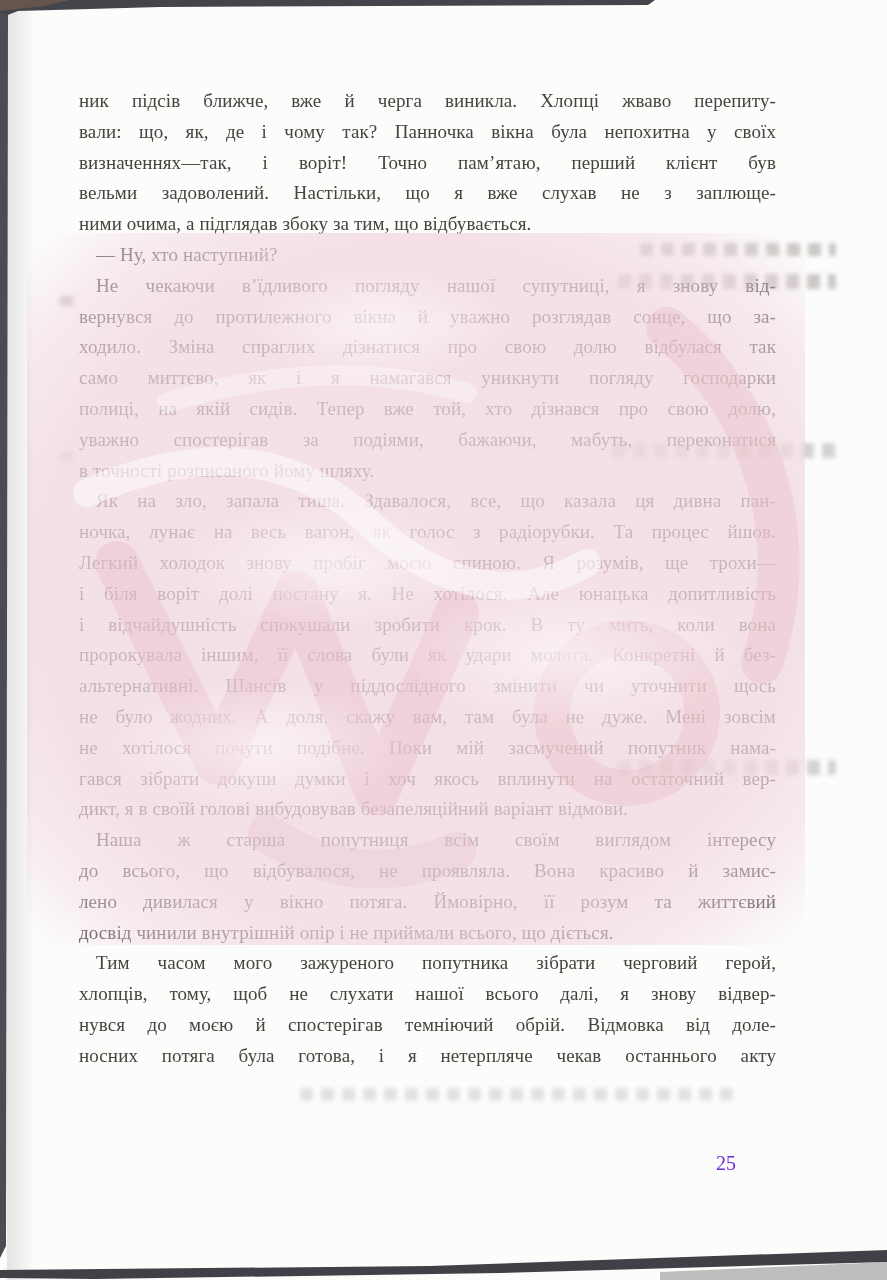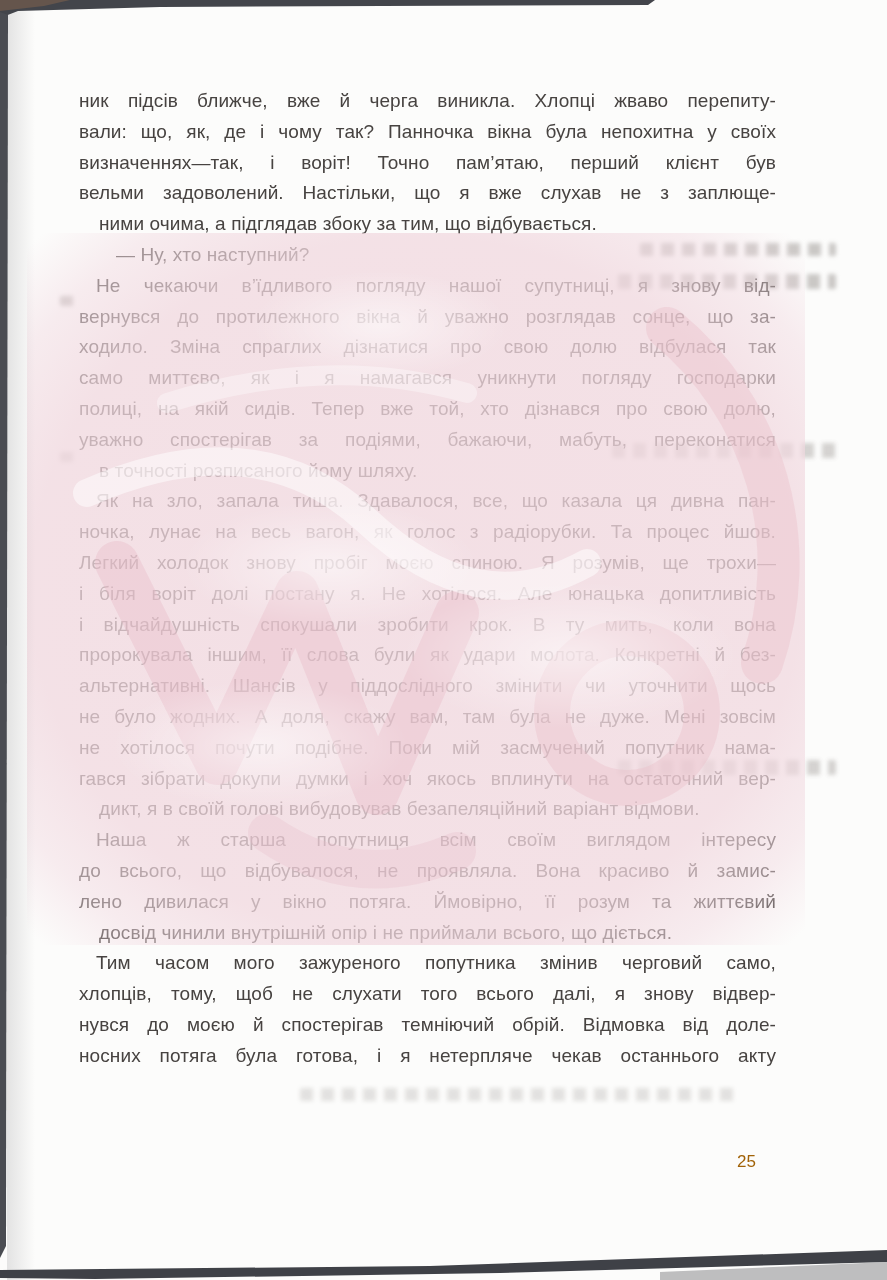--- a/index.html
+++ b/index.html
@@ -1,47 +1,47 @@
 <!DOCTYPE html>
 <html><head>
 <meta charset="utf-8">
 <style>
   html,body{margin:0;padding:0;}
   #page{
     position:relative;
     width:887px;height:1280px;
     background:#fcfcfb;
     overflow:hidden;
-    font-family:Liberation Sans, sans-serif;
+    font-family:Liberation Serif, serif;
   }
   
   #text-block{
     position:absolute;
     left:79px;top:86px;width:697px;
     font-size:19px;
     color:#474341;
     letter-spacing:.1px;
   }
   .line{
     height:30.8px;
     line-height:30.8px;
     text-align:justify;
     text-align-last:justify;
     white-space:nowrap;
   }
-  .line.last{text-align-last:left;margin-left:20px;}
+  .line.last{text-align-last:left;}
   .line.indent{text-indent:17px;}
   
   #page-number{
     position:absolute;
     left:716px;top:1152px;
     width:40px;
-    font-size:17px;
-    color:#a16207;
-    text-align:right;
+    font-size:20px;
+    color:#6d28d9;
+    text-align:left;
   }
   
   #watermark{
     position:absolute;
     left:27px;top:233px;width:778px;height:712px;
     background:radial-gradient(ellipse at center,
       rgba(241,216,223,.8) 0%,
       rgba(241,216,223,.75) 70%,
       rgba(242,219,226,.5) 85%,
       rgba(243,222,228,0) 98%);
@@ -118,22 +118,22 @@
       <div class="line">пророкувала іншим, її слова були як удари молота. Конкретні й без-</div>
       <div class="line">альтернативні. Шансів у піддослідного змінити чи уточнити щось</div>
       <div class="line">не було жодних. А доля, скажу вам, там була не дуже. Мені зовсім</div>
       <div class="line">не хотілося почути подібне. Поки мій засмучений попутник нама-</div>
       <div class="line">гався зібрати докупи думки і хоч якось вплинути на остаточний вер-</div>
       <div class="line last">дикт, я в своїй голові вибудовував безапеляційний варіант відмови.</div>
       <div class="line indent">Наша ж старша попутниця всім своїм виглядом інтересу</div>
       <div class="line">до всього, що відбувалося, не проявляла. Вона красиво й замис-</div>
       <div class="line">лено дивилася у вікно потяга. Ймовірно, її розум та життєвий</div>
       <div class="line last">досвід чинили внутрішній опір і не приймали всього, що діється.</div>
-      <div class="line indent">Тим часом мого зажуреного попутника змінив черговий само,</div>
-      <div class="line">хлопців, тому, щоб не слухати того всього далі, я знову відвер-</div>
+      <div class="line indent">Тим часом мого зажуреного попутника зібрати черговий герой,</div>
+      <div class="line">хлопців, тому, щоб не слухати нашої всього далі, я знову відвер-</div>
       <div class="line">нувся до моєю й спостерігав темніючий обрій. Відмовка від доле-</div>
       <div class="line">носних потяга була готова, і я нетерпляче чекав останнього акту</div>
     </div>
 
   <div id="page-number">25</div>
 
   <div id="watermark">
     <svg width="778" height="712" viewBox="0 0 778 712">
       <path d="M 640 95 A 305 305 0 0 1 735 430" fill="none" stroke="#e9bcc9" stroke-width="42" opacity="0.38" stroke-linecap="round"></path>
       <path d="M 90 330 L 190 530 L 270 360 L 350 560 L 430 380" fill="none" stroke="#e9bcc9" stroke-width="44" opacity="0.4" stroke-linejoin="round" stroke-linecap="round"></path>

